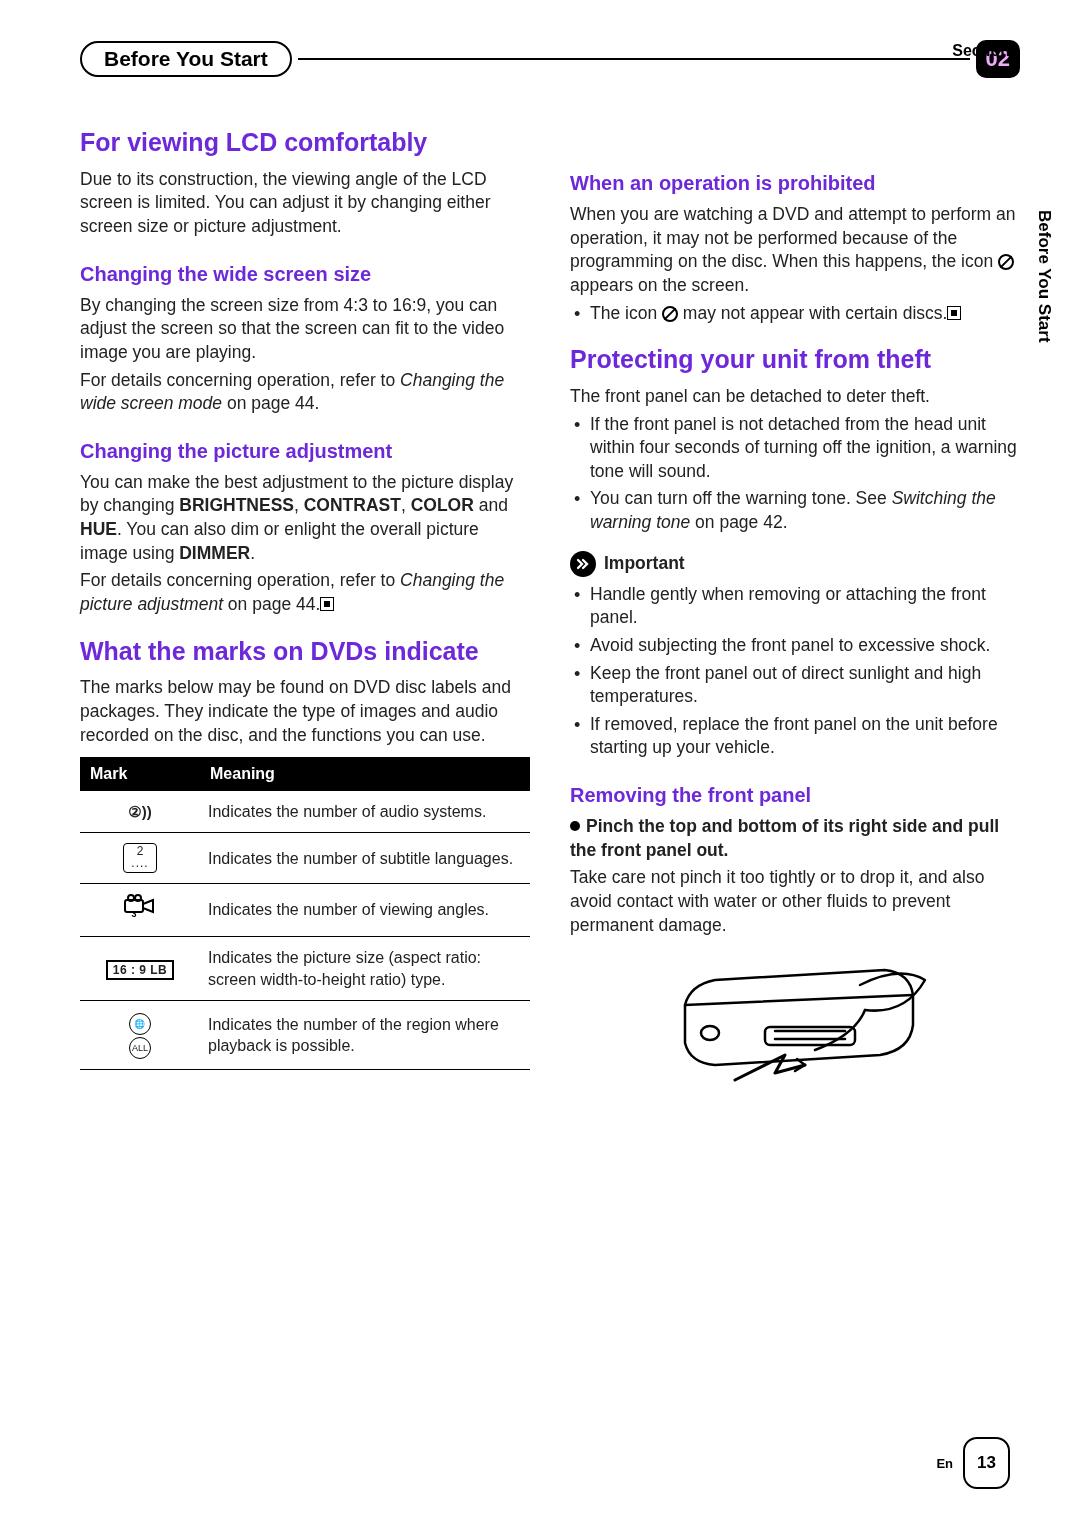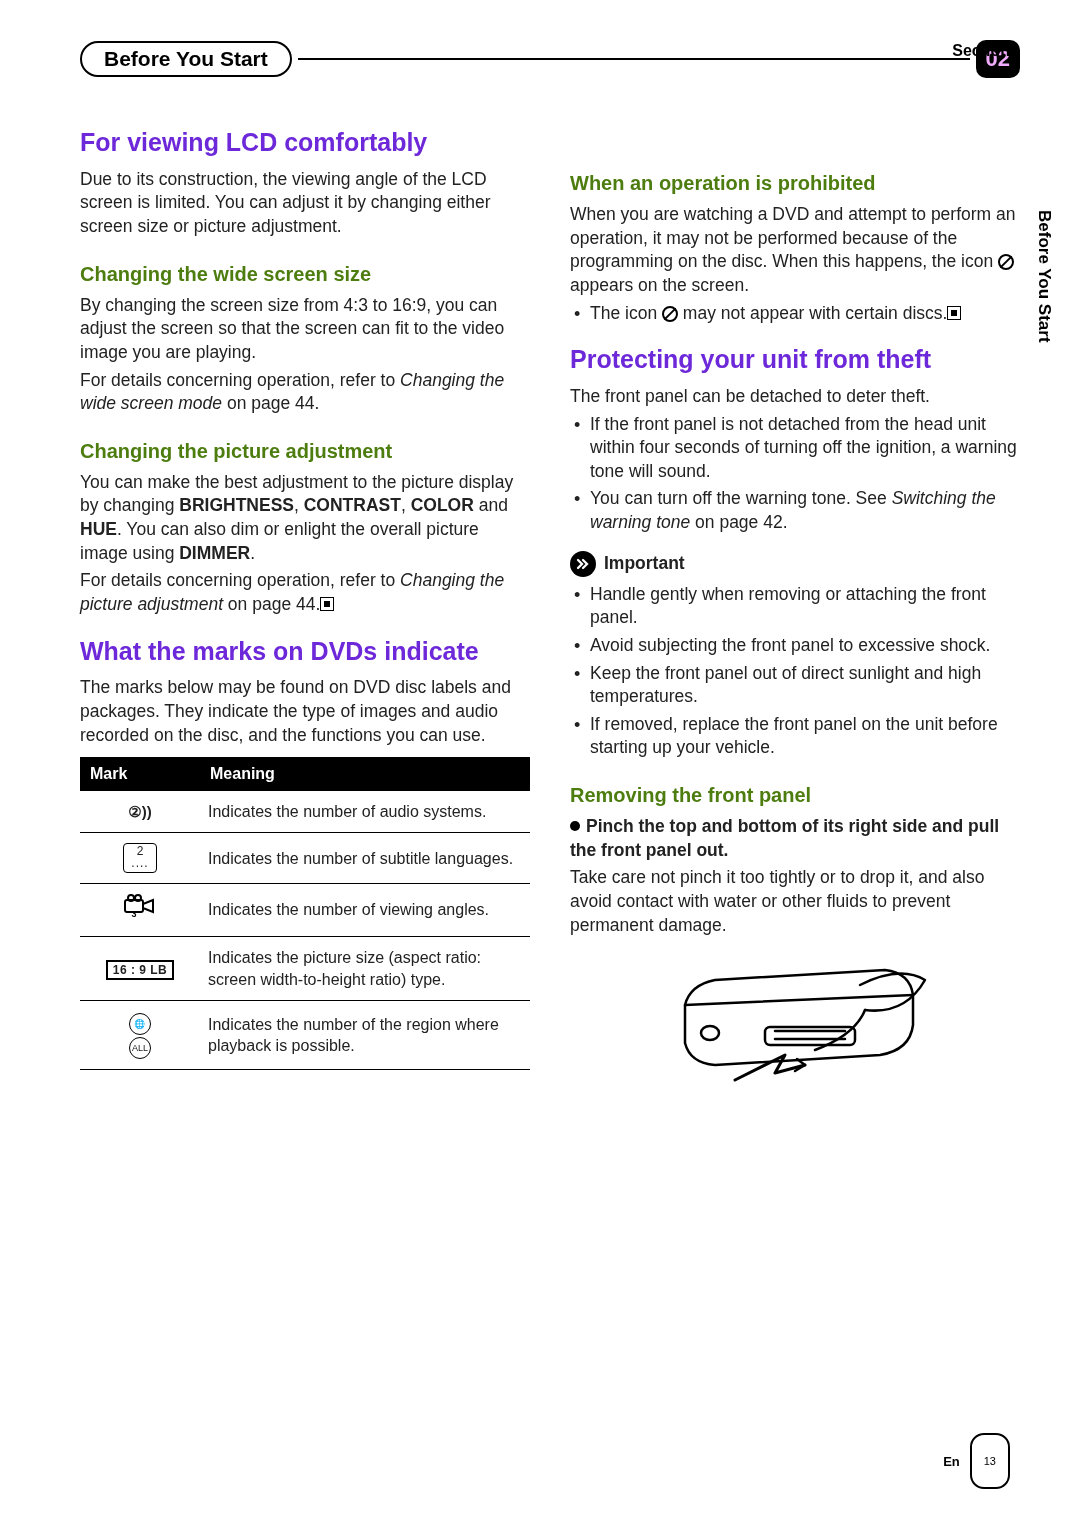--- a/index.html
+++ b/index.html
@@ -27,21 +27,21 @@
       font-weight: 800; font-size: 22px; padding: 6px 10px; text-align: center;
     }
     .section-label-above { position: absolute; right: 70px; top: 42px; font-weight: 700; font-size: 16px; }
     .vertical-tab {
       position: absolute; right: 26px; top: 210px;
       writing-mode: vertical-rl; font-weight: 700; font-size: 17px;
     }
     .columns { display: flex; gap: 40px; }
     .col { flex: 1; font-size: 17.5px; line-height: 1.35; color: #222; }
     h1 { font-size: 25px; font-weight: 800; margin: 18px 0 8px; color: #6d28d9; }
-    h2 { font-size: 20px; font-weight: 800; margin: 22px 0 6px; color: #4d7c0f; }
+    h2 { font-size: 20px; font-weight: 800; margin: 22px 0 6px; color: #6d28d9; }
     p { margin-bottom: 4px; }
     em { font-style: italic; }
     strong { font-weight: 800; }
     ul { list-style: none; margin: 4px 0 6px; }
     ul li { position: relative; padding-left: 20px; margin-bottom: 4px; }
     ul li::before { content: "•"; position: absolute; left: 4px; font-size: 18px; }
     table.marks { width: 100%; border-collapse: collapse; margin-top: 10px; font-size: 16px; }
     table.marks th {
       background: #000; color: #fff; text-align: left; padding: 6px 10px; font-weight: 700;
     }
@@ -70,22 +70,22 @@
     }
     .removing-step { margin-top:4px; }
     .step-bullet { display:inline-block; width:10px; height:10px; background:#000; border-radius:50%; margin-right:6px; vertical-align:1px; }
     .panel-illustration { margin: 18px auto 0; display: block; }
     .footer {
       position: absolute; right: 70px; bottom: 40px;
       display: flex; align-items: center; gap: 10px;
     }
     .footer-lang { font-weight: 700; font-size: 13px; }
     .footer-page {
-      border: 2px solid #000; border-radius: 14px; padding: 20px 12px;
-      font-weight: 400; font-size: 11px;
+      border: 2px solid #000; border-radius: 14px; padding: 14px 12px;
+      font-weight: 700; font-size: 17px;
     }
     .subtitle-box { display:inline-block; border:1.5px solid #000; border-radius:4px; padding:1px 7px 3px; font-size:12px; line-height:1; }
     .subtitle-box .dots { letter-spacing:1px; }
     .region-wrap { display:inline-flex; flex-direction:column; align-items:center; gap:2px; }
     .region-circ { width:22px; height:22px; border:1.5px solid #000; border-radius:50%; display:flex; align-items:center; justify-content:center; font-size:9px; }
   </style>
 </head>
 <body>
 
 <div class="section-label-above">Section</div>

